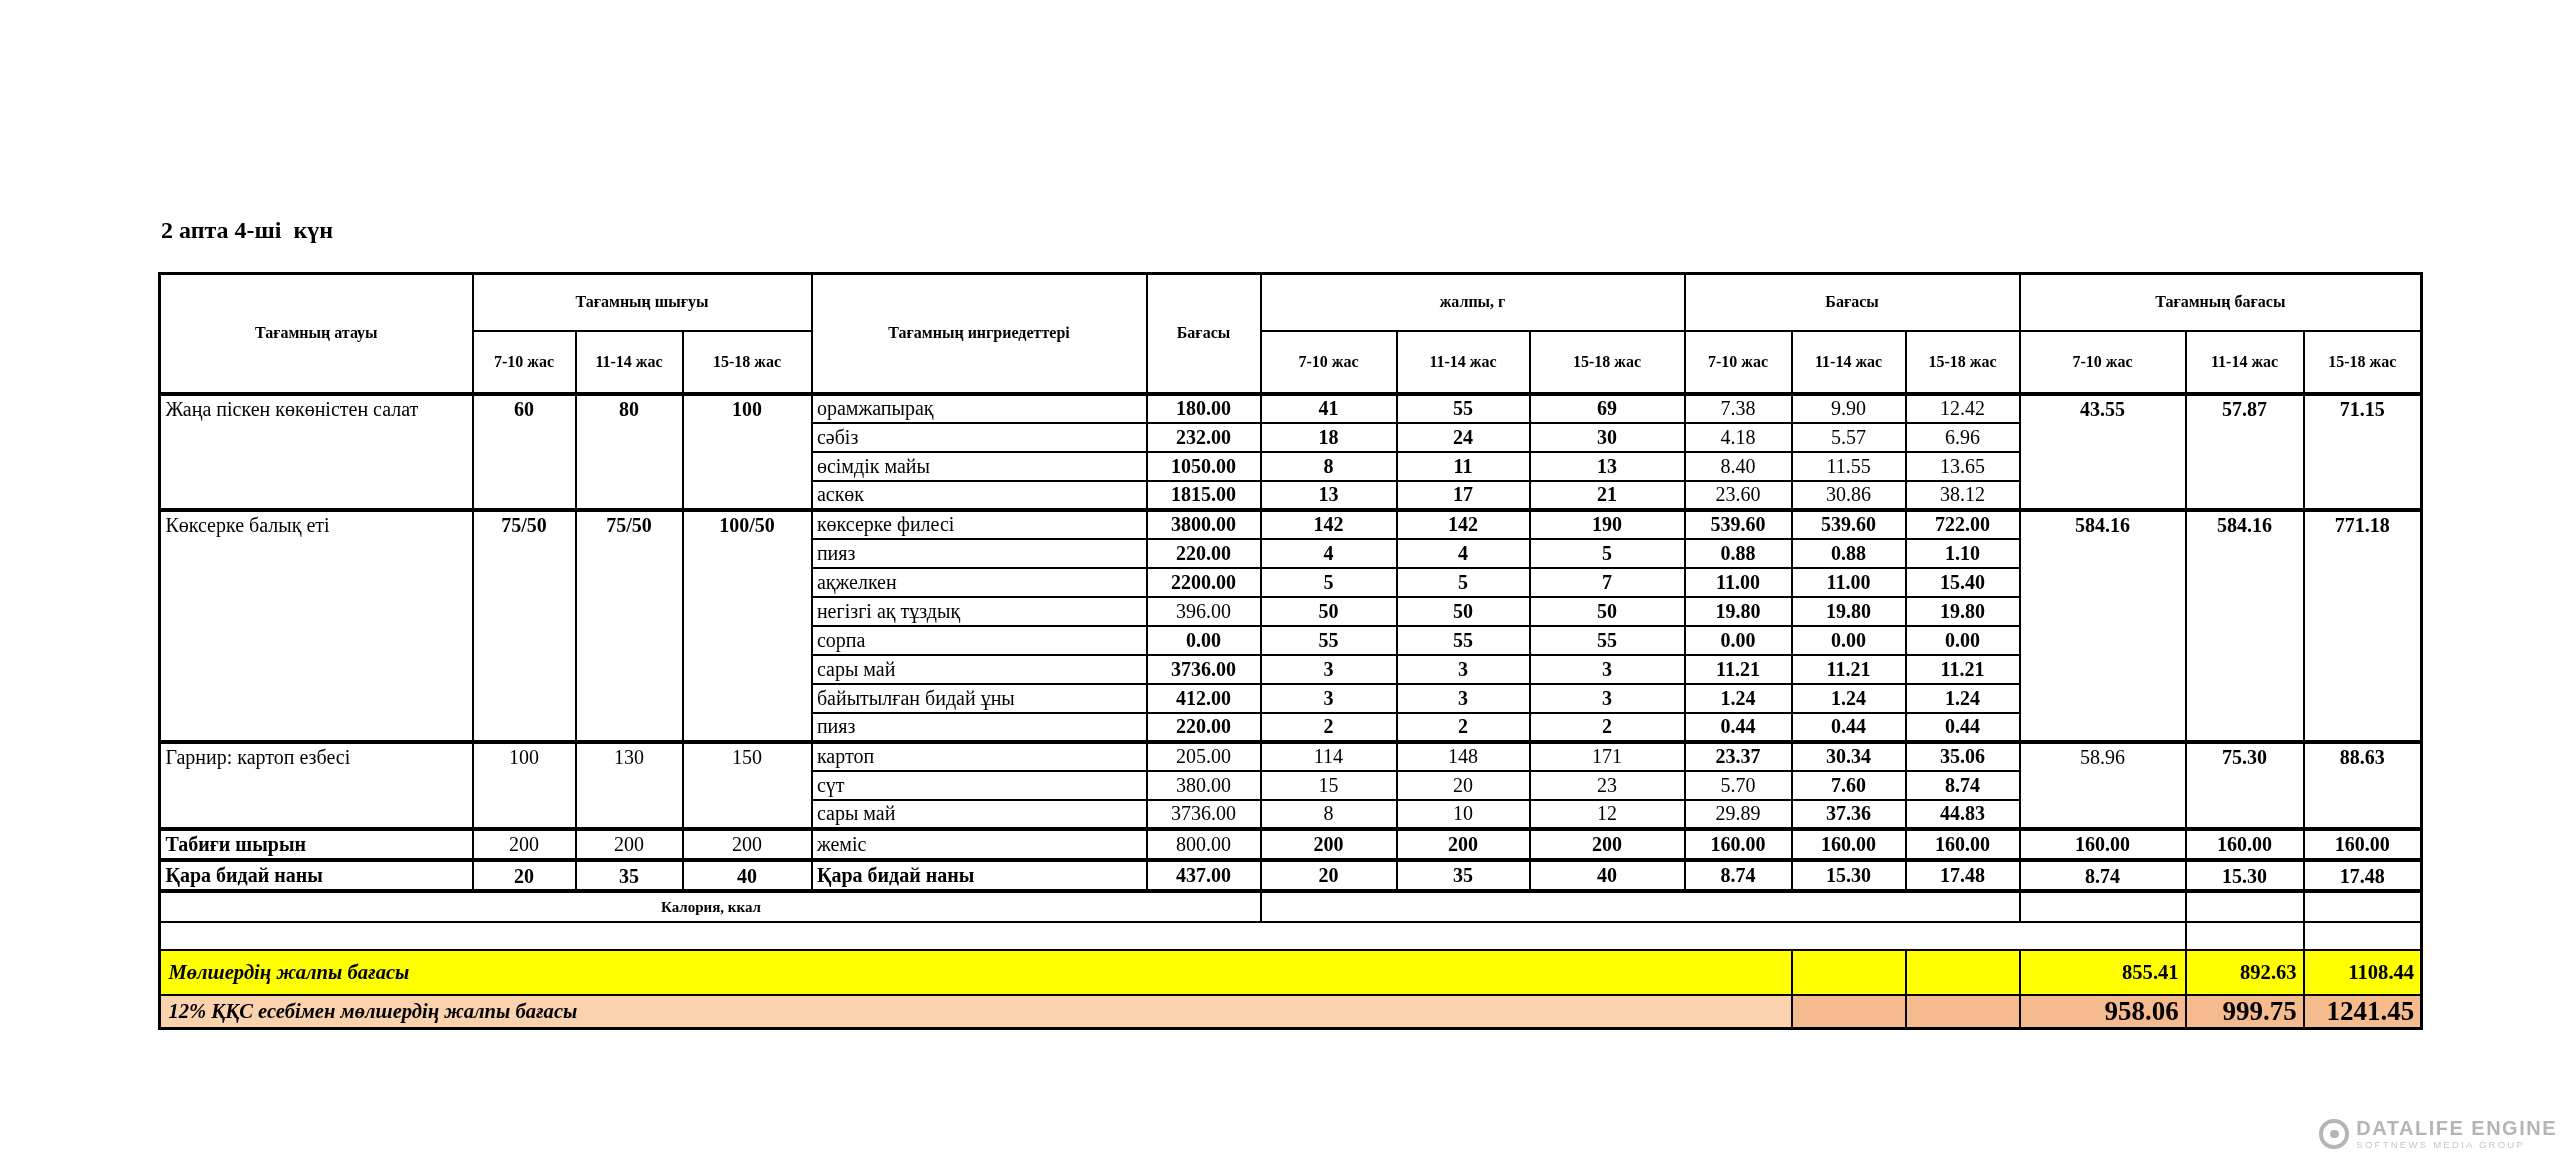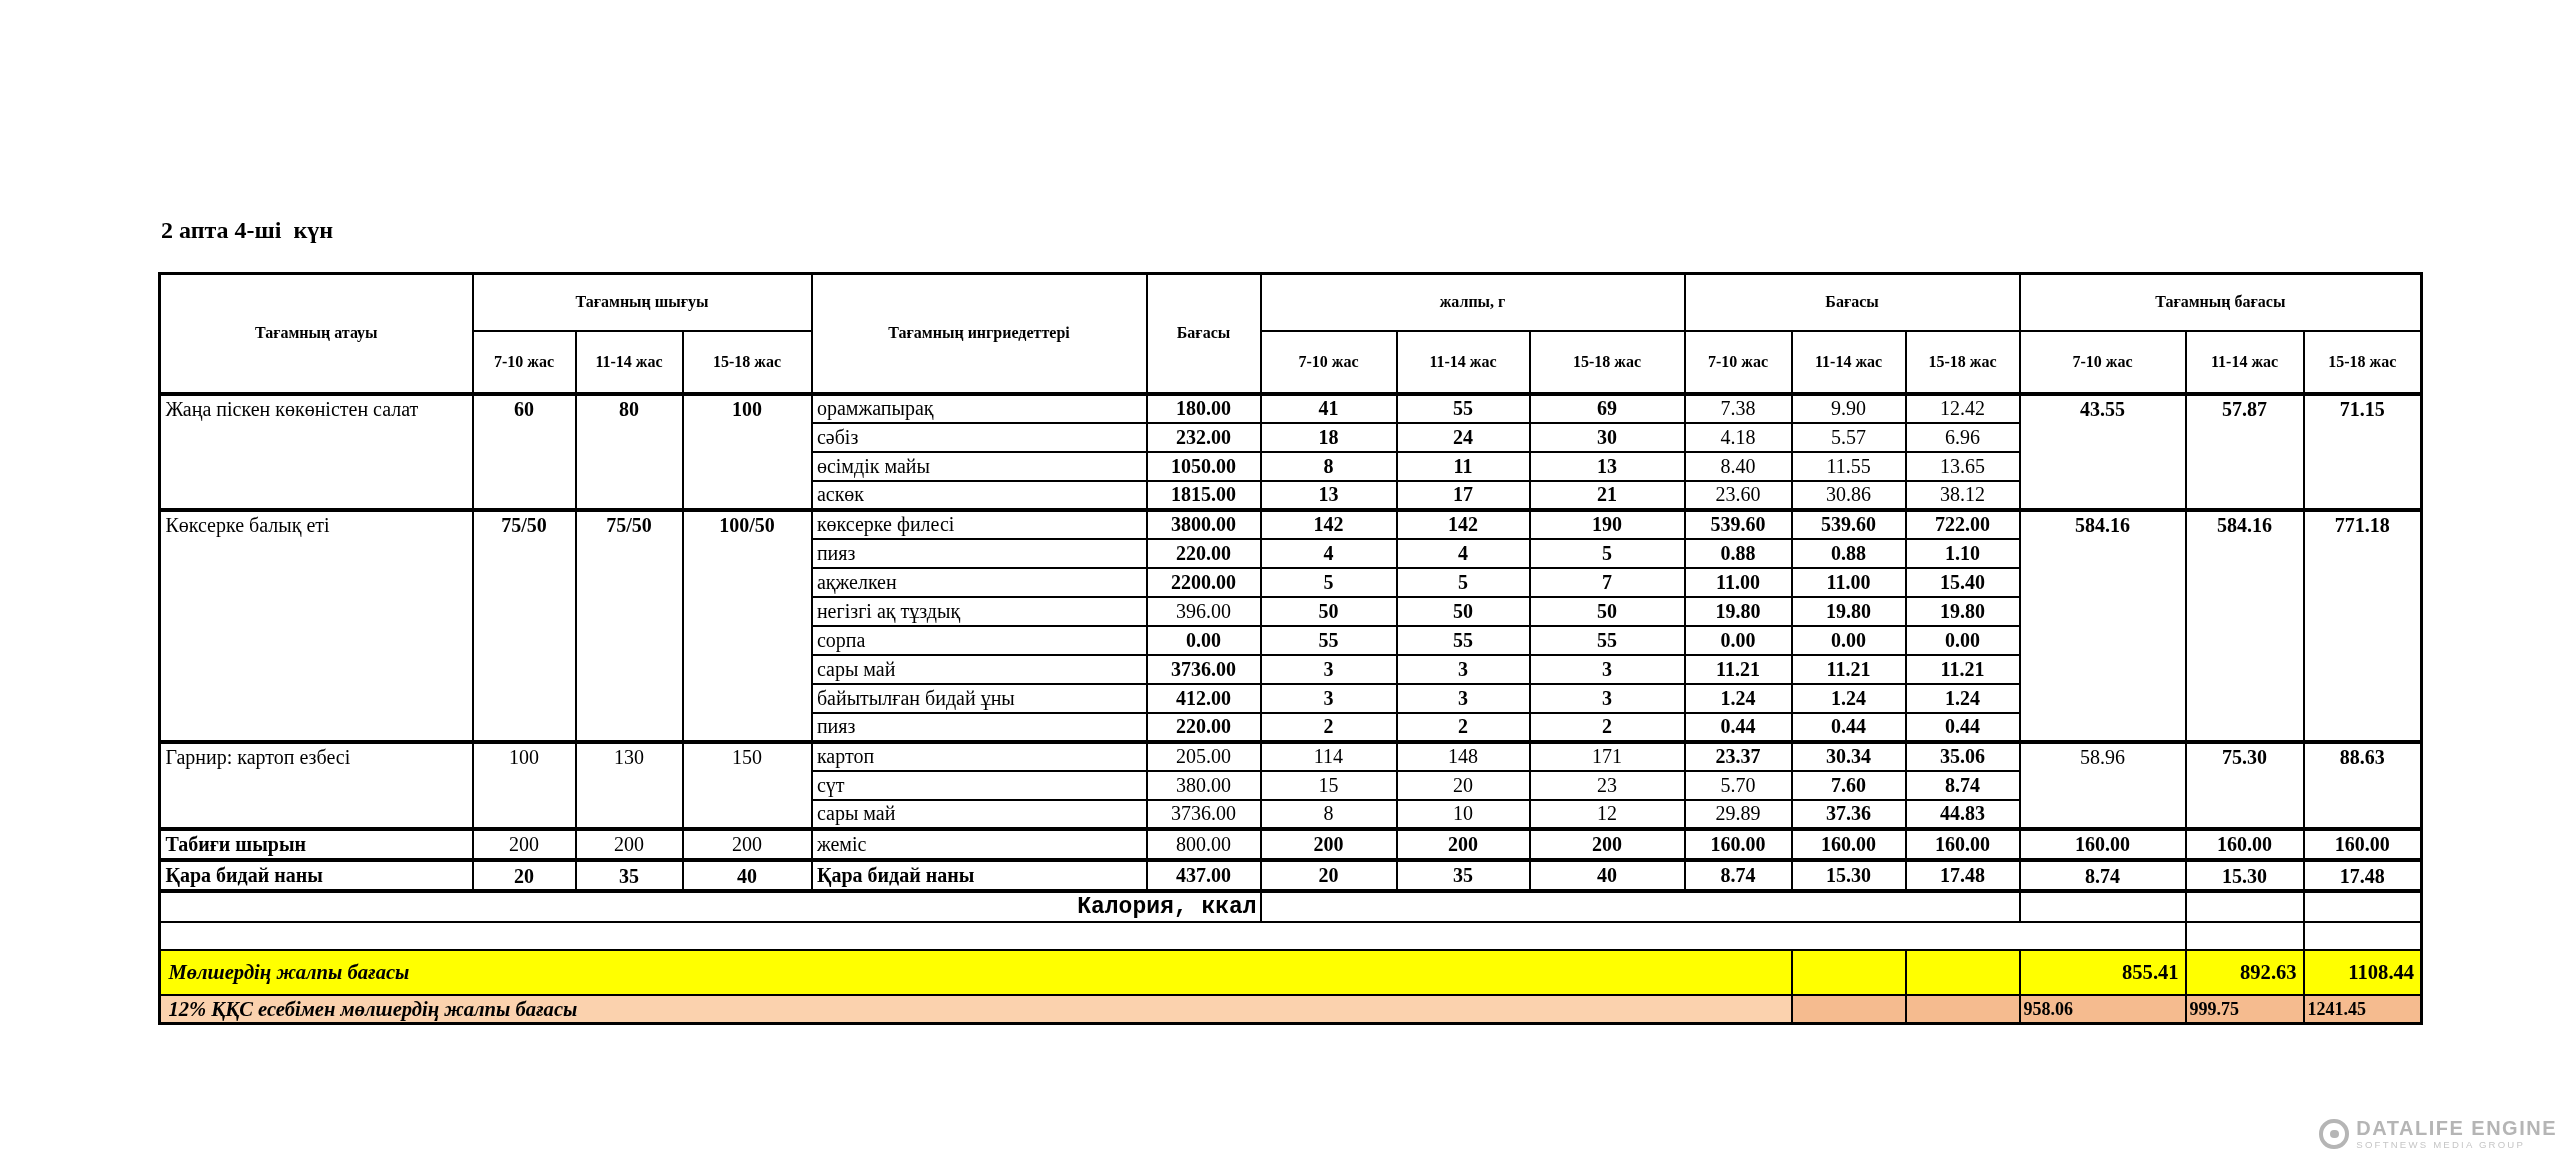--- a/index.html
+++ b/index.html
@@ -31,31 +31,31 @@
   thead tr.h2 th{border-bottom-width:4.4px;}
   tbody tr{height:29px;}
   tr.group-top td{border-top-width:4.4px;}
   td.b{font-weight:bold;}
   td.r{font-weight:normal;}
   td.name{text-align:left;vertical-align:top;padding:2.2px 4.4px;white-space:normal;line-height:1.15;}
   td.out{vertical-align:top;padding-top:2.9px;}
   td.ing{text-align:left;padding-left:4.4px;}
   td.dish{vertical-align:top;padding-top:2.9px;}
   tr.r-cal{height:31px;}
-  td.cal-label{text-align:right;font-weight:bold;font-size:23px;padding-left:4.4px;font-family:Liberation Mono, monospace;}
+  td.cal-label{text-align:center;font-weight:bold;font-size:15px;padding-left:4.4px;}
   tr.r-gap{height:28px;}
   tr.r-gap td{border-top-width:2.9px;}
   tr.r-total{height:45px;}
   tr.r-vat{height:28px;}
   td.total-label{background:var(--yellow);font-weight:bold;font-style:italic;text-align:left;padding-left:7.4px;font-size:20.6px;}
   td.total-empty{background:var(--yellow);}
   td.total-val{background:var(--yellow);font-weight:bold;text-align:right;padding-right:5.9px;font-size:20.6px;}
   td.vat-label{background:var(--peach-light);font-weight:bold;font-style:italic;text-align:left;padding-left:7.4px;font-size:20.6px;}
   td.vat-empty{background:var(--peach);}
-  td.vat-val{background:var(--peach);font-weight:bold;text-align:left;padding-right:5.9px;font-size:18px;}
+  td.vat-val{background:var(--peach);font-weight:bold;text-align:right;padding-right:5.9px;font-size:27px;}
   .watermark{
     position:absolute;right:19px;bottom:5px;
     display:flex;align-items:center;gap:7.4px;
     color:var(--wm);
     font-family:"Liberation Sans", sans-serif;
   }
   .wm-logo{
     width:29.5px;height:29.5px;border:4.4px solid var(--wm);border-radius:50%;
     box-sizing:border-box;position:relative;flex:0 0 auto;
   }

